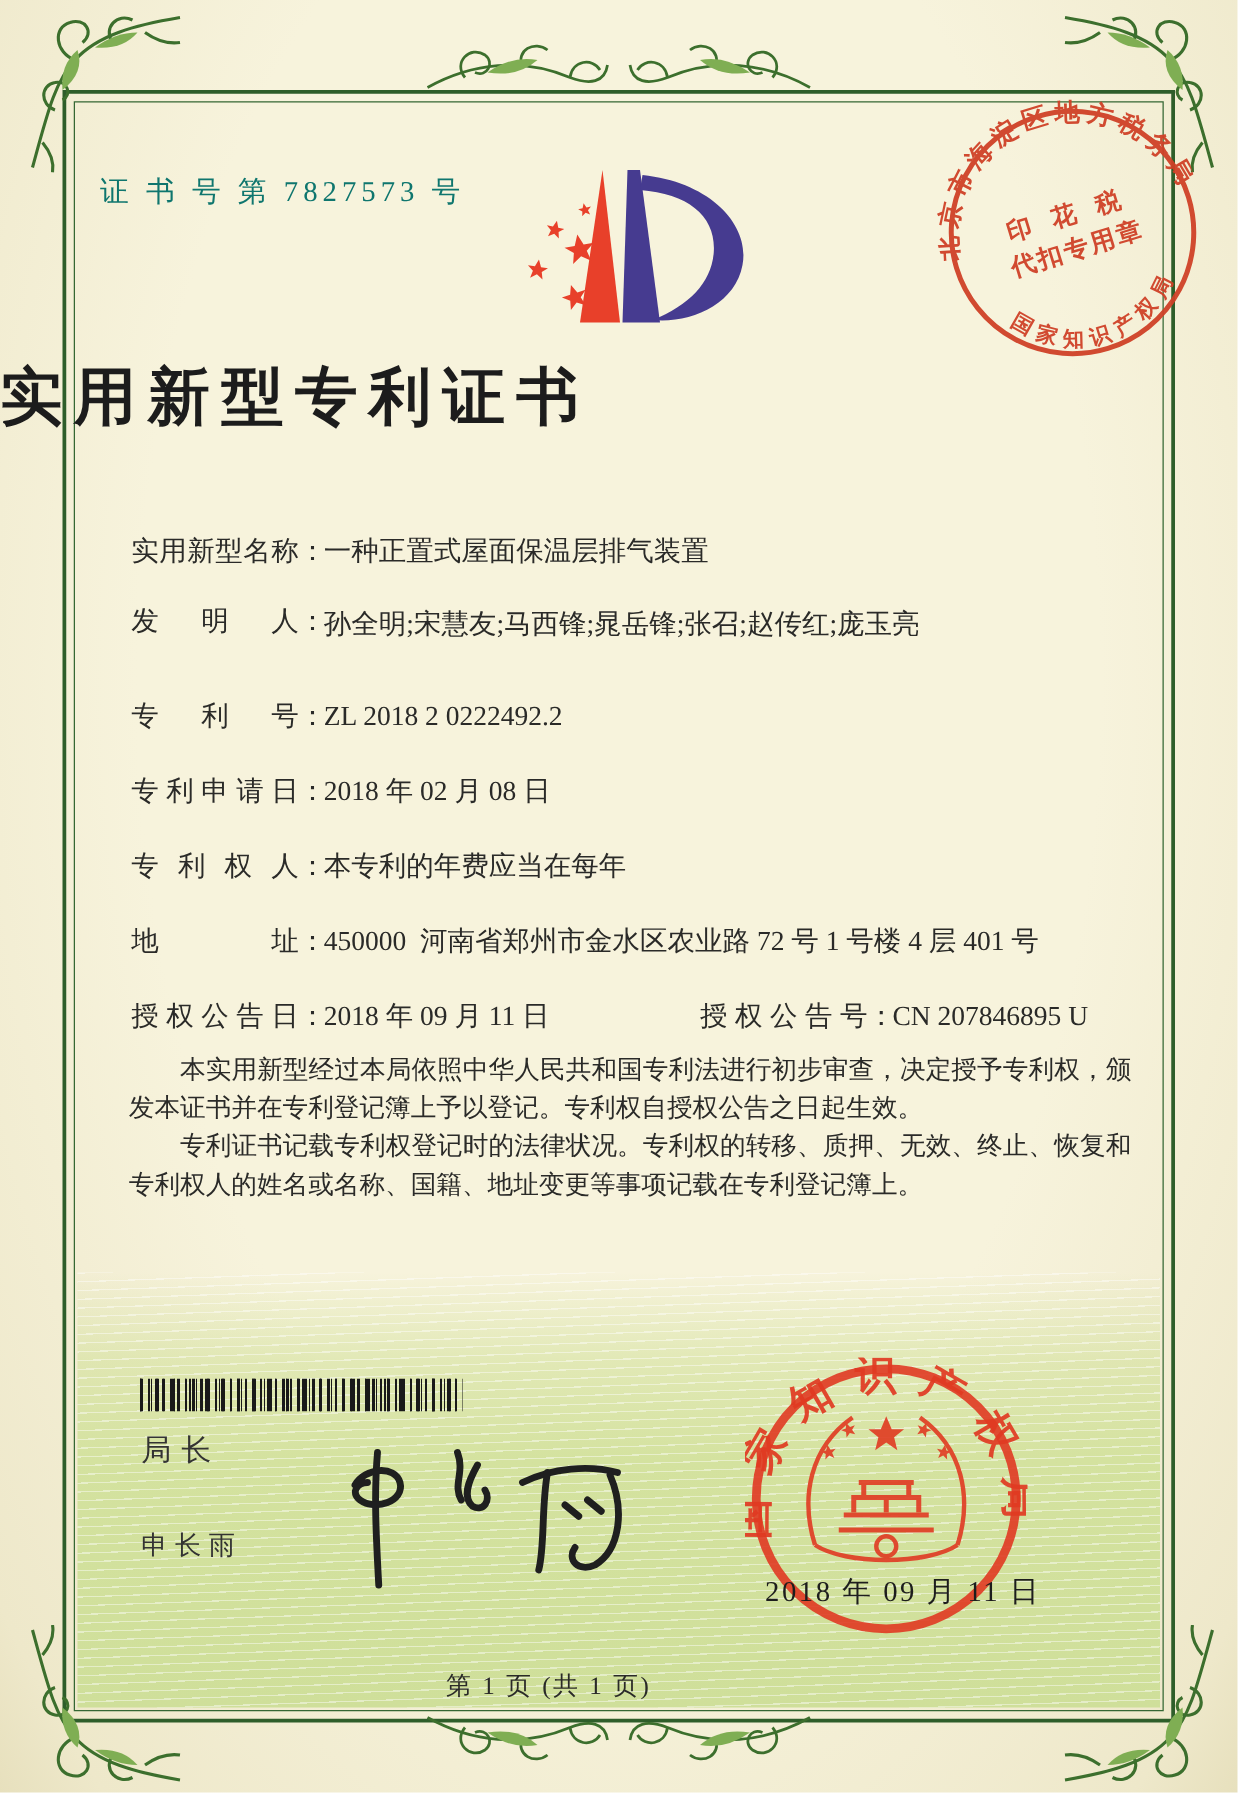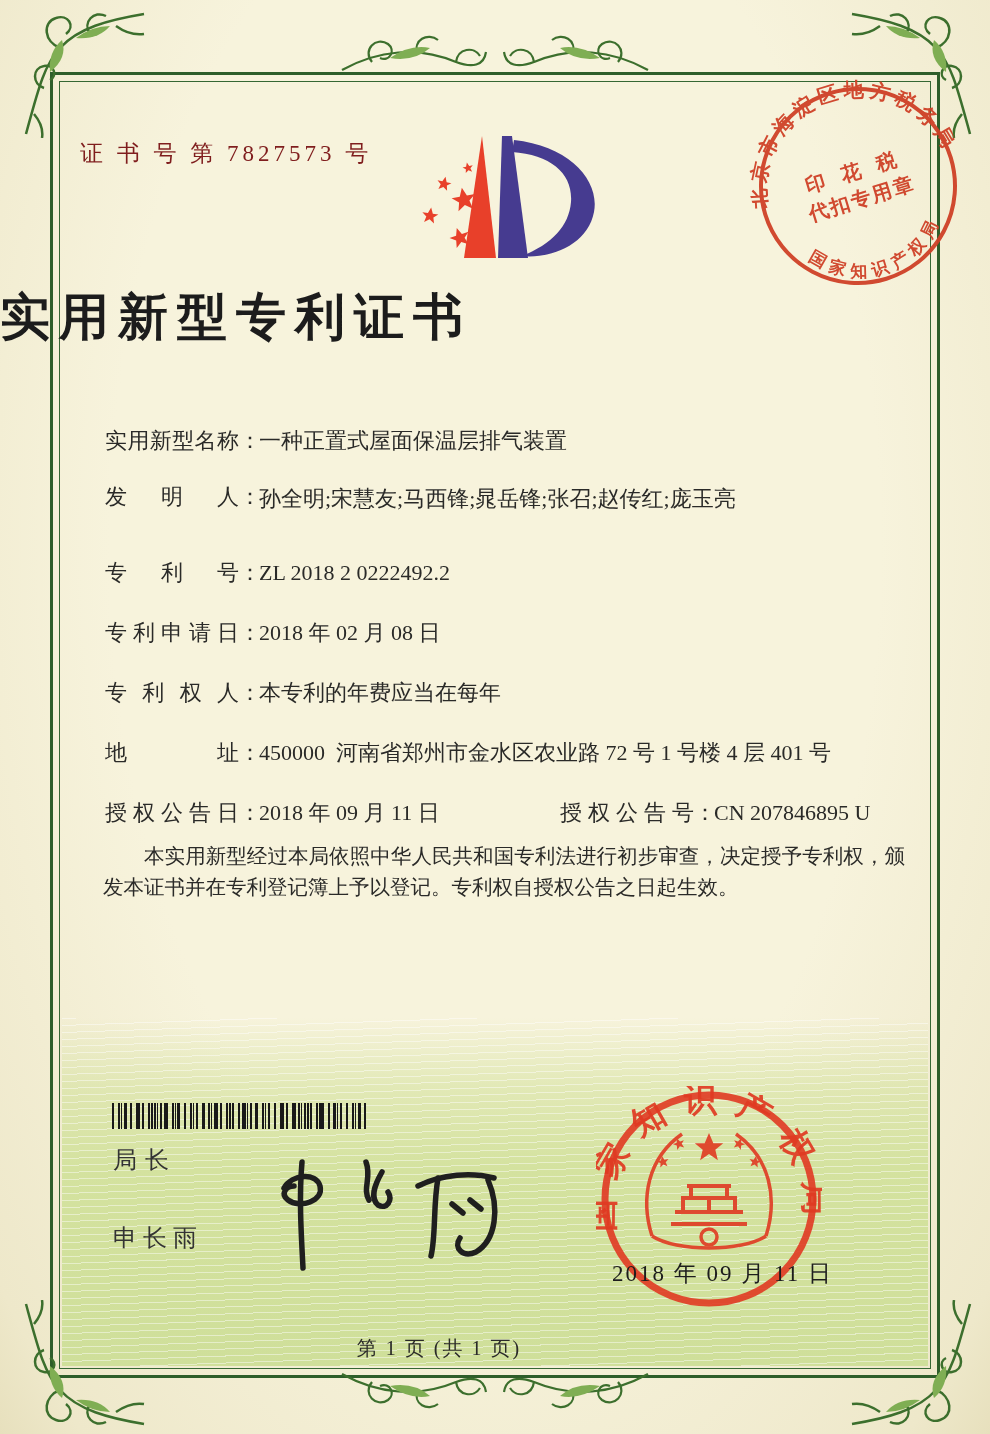--- a/index.html
+++ b/index.html
@@ -14,42 +14,42 @@
   .border-outer{left:50px;top:72px;width:884px;height:1300px;border:3px solid #2e5e2a;}
   .border-inner{left:59px;top:81px;width:870px;height:1286px;border:1px solid #356733;}
   
   .green-zone{
     left:62px;top:1018px;width:866px;height:348px;
     background:
       repeating-linear-gradient(178deg, rgba(255,255,255,.45) 0 1px, rgba(255,255,255,0) 1px 7px),
       linear-gradient(to bottom, rgba(208,224,150,0) 0, rgba(208,224,150,.55) 70px, #d4e29f 150px, #cfdf9a 100%);
   }
   
-  .cert-no{left:80px;top:138px;font-size:23px;letter-spacing:4px;color:#7f1d1d;}
+  .cert-no{left:80px;top:138px;font-size:23px;letter-spacing:4px;color:#0f766e;}
   
   .title{left:0;top:284px;width:100%;font-size:50px;font-weight:bold;
          letter-spacing:9px;color:#1c1c1c;}
   
   .row{left:105px;font-size:22px;line-height:34px;white-space:nowrap;}
   .lbl{display:inline-block;width:134px;text-align:justify;text-align-last:justify;vertical-align:top;}
   .colon{display:inline-block;width:20px;vertical-align:top;}
   .val{display:inline-block;vertical-align:top;white-space:pre-wrap;max-width:660px;}
   .val-lines{display:inline-block;vertical-align:top;line-height:38px;white-space:nowrap;}
   
   .body-text{left:103px;top:841px;width:802px;font-size:20.5px;line-height:30.6px;text-align:justify;}
   .body-text p{margin:0;text-indent:2em;}
   
   .barcode{left:112px;top:1103px;width:258px;height:26px;
     background-image:
       repeating-linear-gradient(90deg,#191919 0 2px,transparent 2px 6px),
       repeating-linear-gradient(90deg,#191919 0 1px,transparent 1px 9px),
       repeating-linear-gradient(90deg,#191919 0 2px,transparent 2px 13px);}
   
   .director-label{left:113px;top:1144px;font-size:24px;letter-spacing:8px;color:#333;}
-  .director-name{left:113px;top:1222px;font-size:24px;letter-spacing:6px;color:#333;}
+  .director-name{left:113px;top:1222px;font-size:21px;letter-spacing:6px;color:#333;}
   .signature{left:262px;top:1146px;}
   .seal{left:596px;top:1086px;}
   .seal-date{left:612px;top:1258px;font-size:23px;letter-spacing:2px;color:#1d1d1d;}
   .page-info{left:0;top:1335px;width:878px;text-align:center;font-size:20px;letter-spacing:2px;}
   
   .tax-stamp{left:752px;top:80px;transform:rotate(-17deg);opacity:.95;}
   
   .orn{pointer-events:none;}
   .corner-tl{left:18px;top:8px;}
   .corner-tr{left:848px;top:8px;transform:scaleX(-1);}
@@ -178,20 +178,21 @@
 
 <div class="abs row" style="top:796px">
   <span class="lbl">授权公告日</span><span class="colon">：</span><span class="val">2018 年 09 月 11 日</span>
 </div>
 <div class="abs row" style="left:560px;top:796px">
   <span class="lbl">授权公告号</span><span class="colon">：</span><span class="val">CN 207846895 U</span>
 </div>
 
 <div class="abs body-text">
   <p>本实用新型经过本局依照中华人民共和国专利法进行初步审查，决定授予专利权，颁发本证书并在专利登记簿上予以登记。专利权自授权公告之日起生效。</p>
+  <p>专利证书记载专利权登记时的法律状况。专利权的转移、质押、无效、终止、恢复和专利权人的姓名或名称、国籍、地址变更等事项记载在专利登记簿上。</p>
 </div>
 
 <div class="abs barcode"></div>
 
 <div class="abs director-label">局长</div>
 <div class="abs director-name">申长雨</div>
 
 <svg class="abs signature" width="250" height="128" viewBox="0 0 250 128">
   <g fill="none" stroke="#1f1f1f" stroke-width="5.5" stroke-linecap="round" stroke-linejoin="round">
     <path d="M40,16 C37,50 39,85 41,122"></path>

